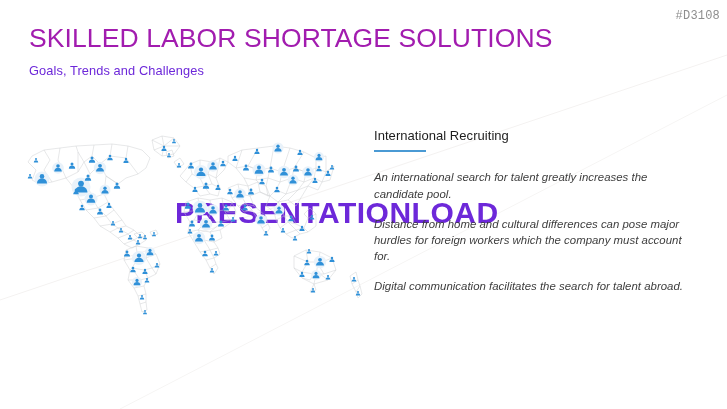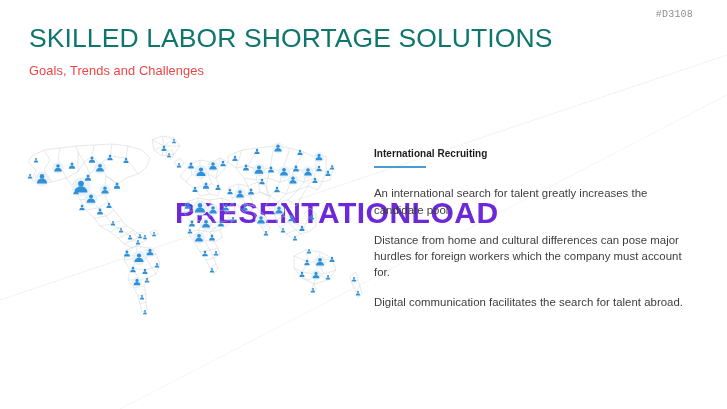--- a/index.html
+++ b/index.html
@@ -10,36 +10,36 @@
     position:relative;
     overflow:hidden;
     background:#ffffff;
   }
 
   
   #bg-deco { position:absolute; inset:0; pointer-events:none; z-index:0; }
 
   
   #slide-code {
-    position:absolute; top:9px; right:34px;
+    position:absolute; top:9px; right:7px;
     font-family:"Liberation Mono","DejaVu Sans Mono",monospace;
-    font-size:10px; color:#8d8d8d; letter-spacing:.2px;
+    font-size:12px; color:#8d8d8d; letter-spacing:.2px;
     z-index:5;
     margin-left:40px;
   }
 
   
   #header { position:absolute; left:29px; top:24px; z-index:5; }
   #page-title {
-    font-size:26.5px; font-weight:400; color:#0f766e;
+    font-size:26.5px; font-weight:400; color:#a21caf;
     letter-spacing:.1px; line-height:1.12; white-space:nowrap;
   }
   #page-subtitle {
     margin-top:9px;
-    font-size:12.8px; font-weight:400; color:#ef4444;
+    font-size:12.8px; font-weight:400; color:#6d28d9;
     letter-spacing:.1px;
   }
 
   
   #watermark {
     position:absolute; left:175px; top:196px;
     font-size:30px; font-weight:700; letter-spacing:.5px;
     color:#6d28d9; white-space:nowrap; z-index:2;
     user-select:none;
   }
@@ -50,32 +50,31 @@
     width:360px; height:190px; z-index:3;
   }
   #map-svg { width:100%; height:100%; display:block; overflow:visible; }
   .mesh-line { stroke:#c9cbcd; stroke-width:.45; fill:none; }
   .halo { fill:#e9f2fa; }
   .person { fill:#2f90d8; }
 
   
   #content { position:absolute; left:374px; top:128px; width:320px; z-index:5; }
   #content-heading {
-    font-size:10px; font-weight:700; color:#1d1d1d;
+    font-size:13px; font-weight:400; color:#1d1d1d;
     letter-spacing:.05px;
-    margin-top:20px;
   }
   #heading-rule {
     margin-top:7px; width:52px; height:2.4px;
     background:#4a9ad4;
   }
   .body-para {
     margin-top:14px;
     font-size:11.4px; font-weight:400; color:#3d3d3d;
-    line-height:1.42; letter-spacing:.02px;
+    line-height:1.42; letter-spacing:.02px;font-style:italic;
   }
   .body-para:first-of-type { margin-top:17px; }
 </style>
 </head>
 <body>
 
 <svg id="bg-deco" viewBox="0 0 727 409" preserveAspectRatio="none">
   <line x1="727" y1="55" x2="0" y2="300" stroke="#f4f2f1" stroke-width="1"></line>
   <line x1="727" y1="95" x2="120" y2="409" stroke="#f6f5f4" stroke-width="1"></line>
 </svg>

